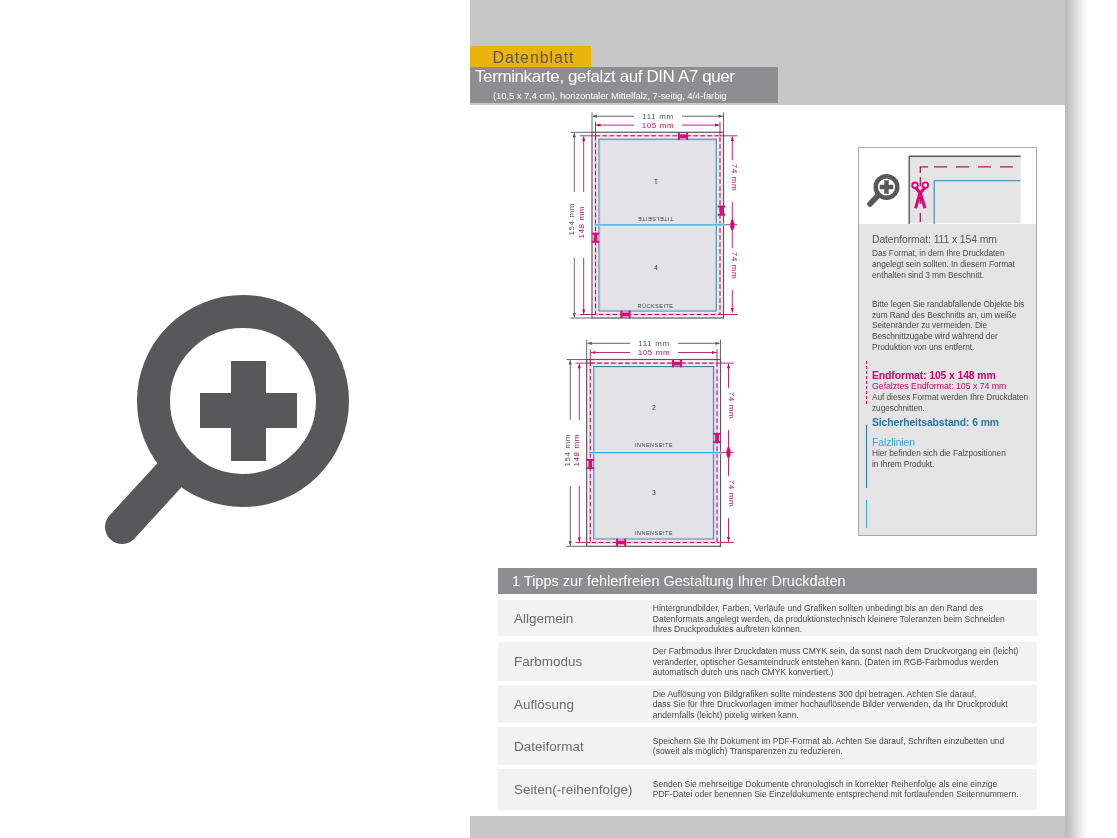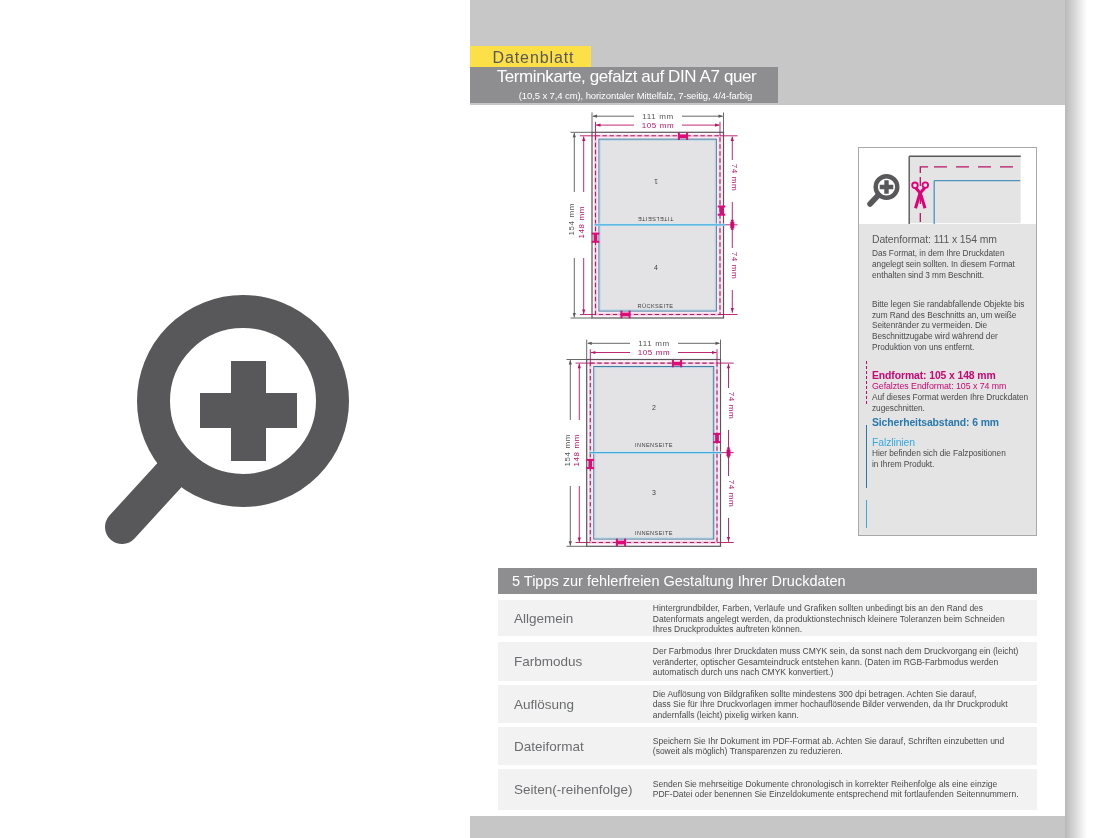--- a/index.html
+++ b/index.html
@@ -21,23 +21,23 @@
 </svg>
 
 <div class="abs" style="left:470px;top:0;width:594.5px;height:838px;background:#fff"></div>
 
 <div class="abs" style="left:470px;top:0;width:594.5px;height:104.5px;background:#c7c7c8"></div>
 
 <div class="abs" style="left:470px;top:815.5px;width:594.5px;height:22.5px;background:#c6c6c7"></div>
 
 <div class="abs" style="left:1064.5px;top:0;width:22px;height:838px;background:linear-gradient(to right,#b9b9ba,rgba(255,255,255,0))"></div>
 
-<div class="abs" style="left:470px;top:45.5px;width:121px;height:38px;background:#fde047;color:#58585a;font-size:16px;letter-spacing:0.9px;line-height:24px;padding-left:22.5px;box-sizing:border-box">Datenblatt</div>
-
-<div class="abs" style="left:470px;top:66.5px;width:308px;height:36.5px;background:#8e8e90;color:#fff;text-align:center">
+<div class="abs" style="left:470px;top:45.5px;width:121px;height:38px;background:#eab308;color:#58585a;font-size:16px;letter-spacing:0.9px;line-height:24px;padding-left:22.5px;box-sizing:border-box">Datenblatt</div>
+
+<div class="abs" style="left:470px;top:66.5px;width:308px;height:36.5px;background:#8e8e90;color:#fff;">
 
   <div style="font-size:17px;letter-spacing:-0.4px;margin-top:0px;padding-left:5px">Terminkarte, gefalzt auf DIN A7 quer</div>
 
   <div style="font-size:9.5px;letter-spacing:-0.1px;margin-top:3px;margin-left:23px">(10,5 x 7,4 cm), horizontaler Mittelfalz, 7-seitig, 4/4-farbig</div>
 </div>
 
 <svg class="abs" style="left:0;top:0" width="1117" height="838" viewBox="0 0 1117 838" font-family="Liberation Sans,sans-serif">
 
   <rect x="592" y="132.3" width="131.5" height="185.7" fill="#fdf6fa" stroke="#58585a" stroke-width="1.2"></rect>
 
@@ -288,21 +288,21 @@
 
   <div>Hier befinden sich die Falzpositionen<br>in Ihrem Produkt.</div>
 </div>
 
 <div class="abs" style="left:865.6px;top:361px;width:0;height:43px;border-left:1.6px dashed #c90672"></div>
 
 <div class="abs" style="left:865.6px;top:424.5px;width:1.6px;height:63px;background:#2878ad"></div>
 
 <div class="abs" style="left:865.6px;top:499.5px;width:1.6px;height:28.5px;background:#36a9e1"></div>
 
-<div class="abs" style="left:497.5px;top:568px;width:539.8px;height:26px;background:#8e8e90;color:#fff;font-size:14.5px;letter-spacing:0px;line-height:26px;padding-left:14.5px;box-sizing:border-box">5 Tipps zur fehlerfreien Gestaltung Ihrer Druckdaten</div>
+<div class="abs" style="left:497.5px;top:568px;width:539.8px;height:26px;background:#8e8e90;color:#fff;font-size:14.5px;letter-spacing:0px;line-height:26px;padding-left:14.5px;box-sizing:border-box">1 Tipps zur fehlerfreien Gestaltung Ihrer Druckdaten</div>
 
 <div class="abs" style="left:497.5px;top:600px;width:539.8px;height:36.3px;background:#f2f2f3">
 
   <div class="abs" style="left:16.5px;top:11px;font-size:13.5px;color:#6b6c6e">Allgemein</div>
 
   <div class="abs" style="left:155.3px;top:3px;font-size:8.5px;line-height:10.6px;color:#4a4a4c">Hintergrundbilder, Farben, Verläufe und Grafiken sollten unbedingt bis an den Rand des<br>Datenformats angelegt werden, da produktionstechnisch kleinere Toleranzen beim Schneiden<br>Ihres Druckproduktes auftreten können.</div>
 </div>
 
 <div class="abs" style="left:497.5px;top:642px;width:539.8px;height:39px;background:#f2f2f3">
 

